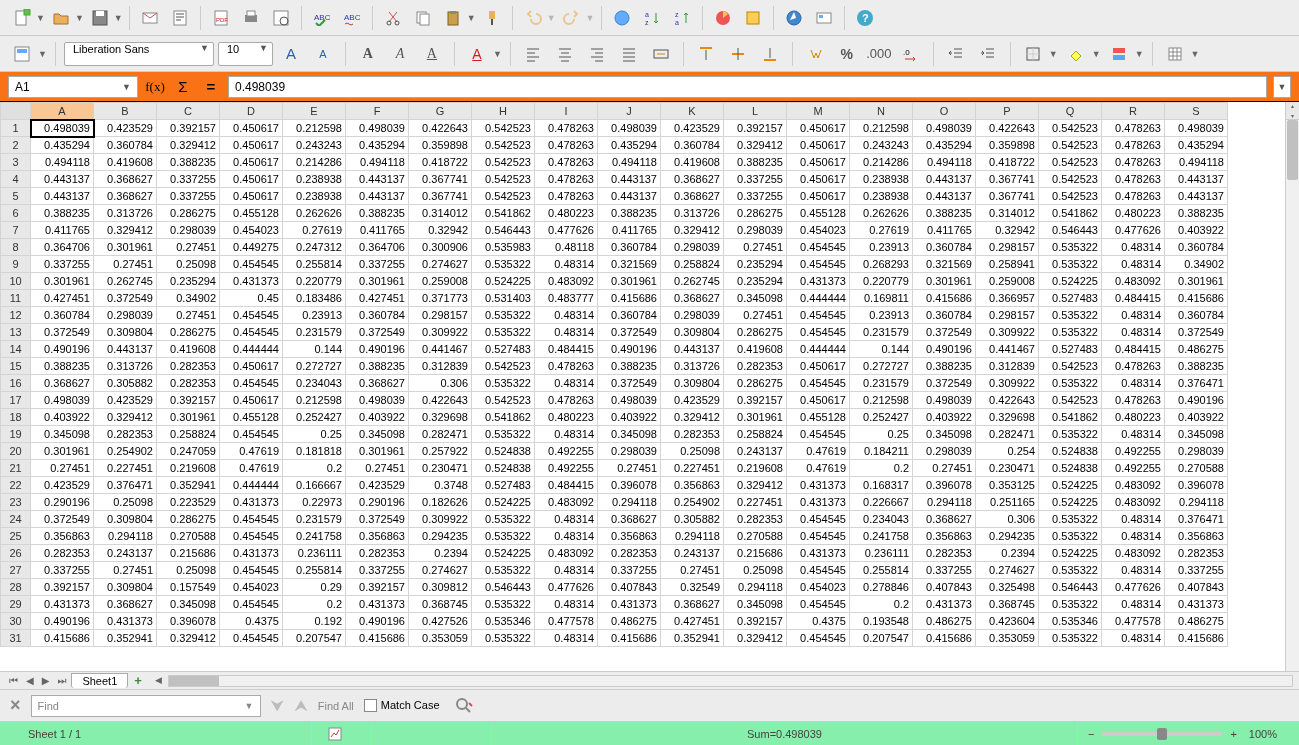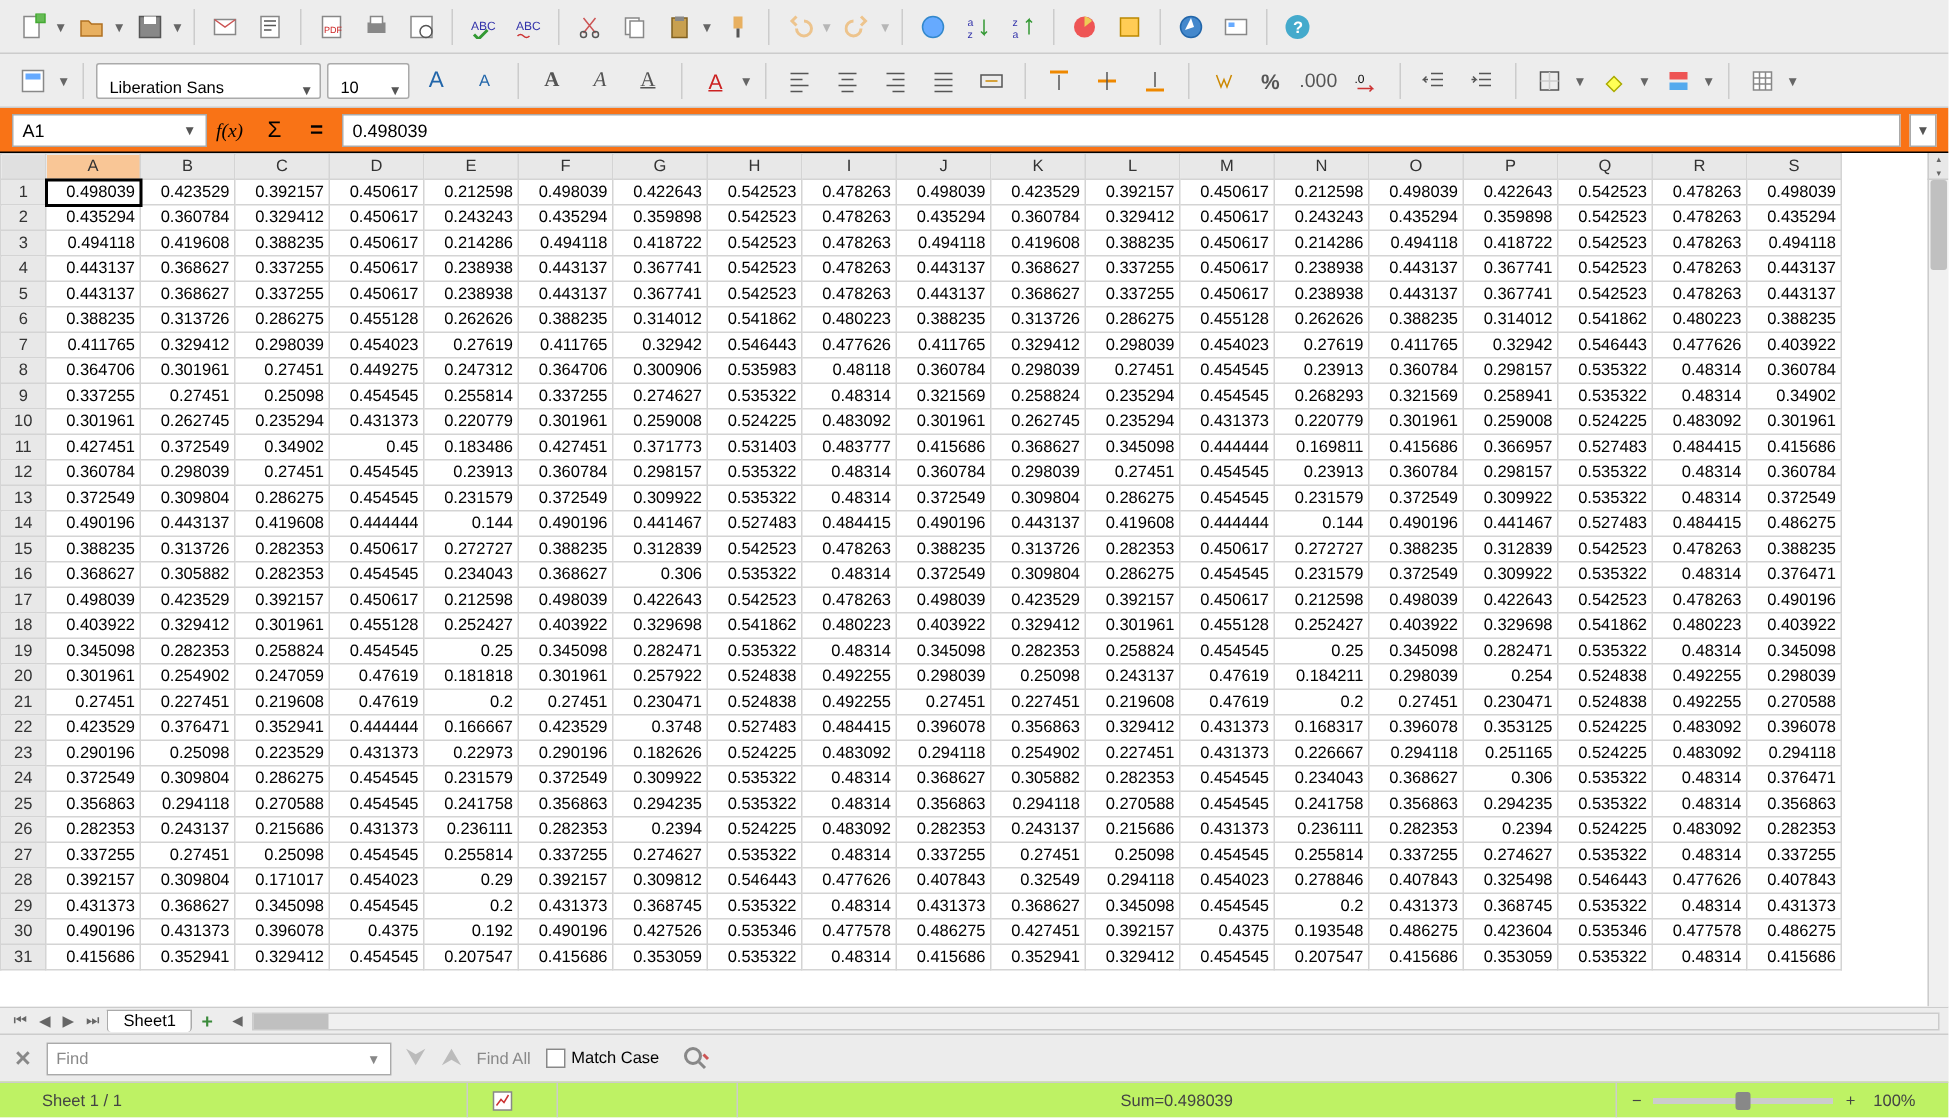--- a/index.html
+++ b/index.html
@@ -2,26 +2,26 @@
 <html><head>
 <meta charset="utf-8">
 <style>
 * { margin:0; padding:0; box-sizing:border-box; }
 body { font-family:"Liberation Sans",Arial,sans-serif; font-size:11px; background:#f0f0f0; overflow:hidden; width:1299px; height:745px; position:relative; }
 .toolbar { background:#ededed; border-bottom:1px solid #ccc; display:flex; align-items:center; padding:2px 8px; gap:2px; height:36px; }
 .toolbar-btn { width:28px; height:28px; display:flex; align-items:center; justify-content:center; border-radius:3px; cursor:pointer; font-size:16px; color:#555; }
 .sep { width:1px; height:24px; background:#ccc; margin:0 4px; }
 .dropdown-arrow { font-size:9px; color:#666; margin-left:-2px; cursor:pointer; }
 .format-bar { background:#ededed; border-bottom:1px solid #ccc; display:flex; align-items:center; padding:2px 8px; gap:4px; height:36px; }
-.select-box { background:#fff; border:1px solid #aaa; border-radius:2px; height:24px; display:flex; align-items:flex-end; padding:0 4px 0 8px; cursor:pointer; }
+.select-box { background:#fff; border:1px solid #aaa; border-radius:2px; height:24px; display:flex; align-items:flex-start; padding:0 4px 0 8px; cursor:pointer; }
 .select-box span.arrow { margin-left:auto; font-size:9px; color:#555; padding-left:6px; }
 .formula-bar { background:#f97316; border-bottom:1px solid #000000; display:flex; align-items:center; padding:2px 8px; gap:6px; height:30px; }
 .cellref { background:#fff; border:1px solid #aaa; width:130px; height:22px; display:flex; align-items:center; padding:0 6px; font-size:12px; }
 .cellref .arrow { margin-left:auto; font-size:9px; color:#555; }
-.fx-btn { font-style:italic; font-family:serif; font-size:13px; width:22px; cursor:pointer; }
+.fx-btn { font-family:serif; font-size:13px; width:22px; text-align:center; cursor:pointer; }
 .sigma { font-size:15px; width:22px; text-align:center; cursor:pointer; }
 .eq { font-size:15px; width:22px; text-align:center; cursor:pointer; font-weight:bold; }
 .formula-input { flex:1; background:#fff; border:1px solid #aaa; height:22px; padding:0 6px; font-size:12px; display:flex; align-items:center; }
 .formula-expand { width:18px; text-align:center; font-size:9px; color:#555; border:1px solid #aaa; background:#fff; height:22px; display:flex; align-items:center; justify-content:center; cursor:pointer; }
 .grid-wrap { position:relative; height:569px; overflow:hidden; background:#fff; }
 .grid { border-collapse:collapse; table-layout:fixed; }
 .grid th,.grid td { border:1px solid #d4d4d4; height:17px; padding:0 3px; font-size:11px; white-space:nowrap; overflow:hidden; }
 .grid th { background:#e8e8e8; font-weight:normal; text-align:center; color:#333; }
 .grid th.rowh { width:30px; }
 .grid td { text-align:right; width:63px; }
@@ -37,21 +37,21 @@
 .sheet-tab { background:#fff; border:1px solid #aaa; border-bottom:none; padding:1px 10px; cursor:pointer; border-radius:0 0 3px 3px; display:flex; align-items:center; gap:4px;}
 .sheet-add { color:#3a8a3a; font-weight:bold; cursor:pointer; padding:0 4px; font-size:13px;}
 .hscroll-track { flex:1; margin-left:20px; height:12px; background:#f0f0f0; border:1px solid #ccc; position:relative; }
 .hscroll-thumb { position:absolute; left:0; top:0; bottom:0; width:50px; background:#c0c0c0; }
 .find-bar { background:#ececec; border-top:1px solid #ccc; height:32px; display:flex; align-items:center; padding:0 10px; gap:10px; }
 .close-x { font-size:18px; color:#888; cursor:pointer; font-weight:bold; }
 .find-input { background:#fff; border:1px solid #aaa; width:230px; height:22px; padding:0 6px; display:flex; align-items:center; color:#888; }
 .find-input .arrow{margin-left:auto;font-size:9px;}
 .nav-arrow { font-size:16px; color:#bbb; cursor:pointer; }
 .checkbox { width:13px; height:13px; border:1px solid #888; background:#fff; display:inline-block; vertical-align:middle; margin-right:4px;}
-.status-bar { background:#bef264; border-top:1px solid #ccc; height:24px; display:flex; align-items:center; padding:0 12px; font-size:11px; color:#444; }
+.status-bar { background:#86efac; border-top:1px solid #ccc; height:24px; display:flex; align-items:center; padding:0 12px; font-size:11px; color:#444; }
 .status-seg { padding:0 16px; border-right:1px solid #ccc; height:100%; display:flex; align-items:center;}
 .status-seg.stretch { flex:1; justify-content:center; border-right:1px solid #ccc;}
 .zoom-slider { width:120px; height:4px; background:#ccc; position:relative; margin:0 8px; }
 .zoom-slider .th { position:absolute; left:50%; top:-4px; width:10px; height:12px; background:#888; border-radius:2px; transform:translateX(-50%);}
 svg { display:block; }
 </style>
 </head>
 <body>
 
 <div class="toolbar">
@@ -990,21 +990,21 @@
           <td>0.337255</td>
           <td>0.274627</td>
           <td>0.535322</td>
           <td>0.48314</td>
           <td>0.337255</td>
         </tr>
         <tr>
           <th class="rowh">28</th>
           <td>0.392157</td>
           <td>0.309804</td>
-          <td>0.171017</td>
+          <td>0.157549</td>
           <td>0.454023</td>
           <td>0.29</td>
           <td>0.392157</td>
           <td>0.309812</td>
           <td>0.546443</td>
           <td>0.477626</td>
           <td>0.407843</td>
           <td>0.32549</td>
           <td>0.294118</td>
           <td>0.454023</td>

